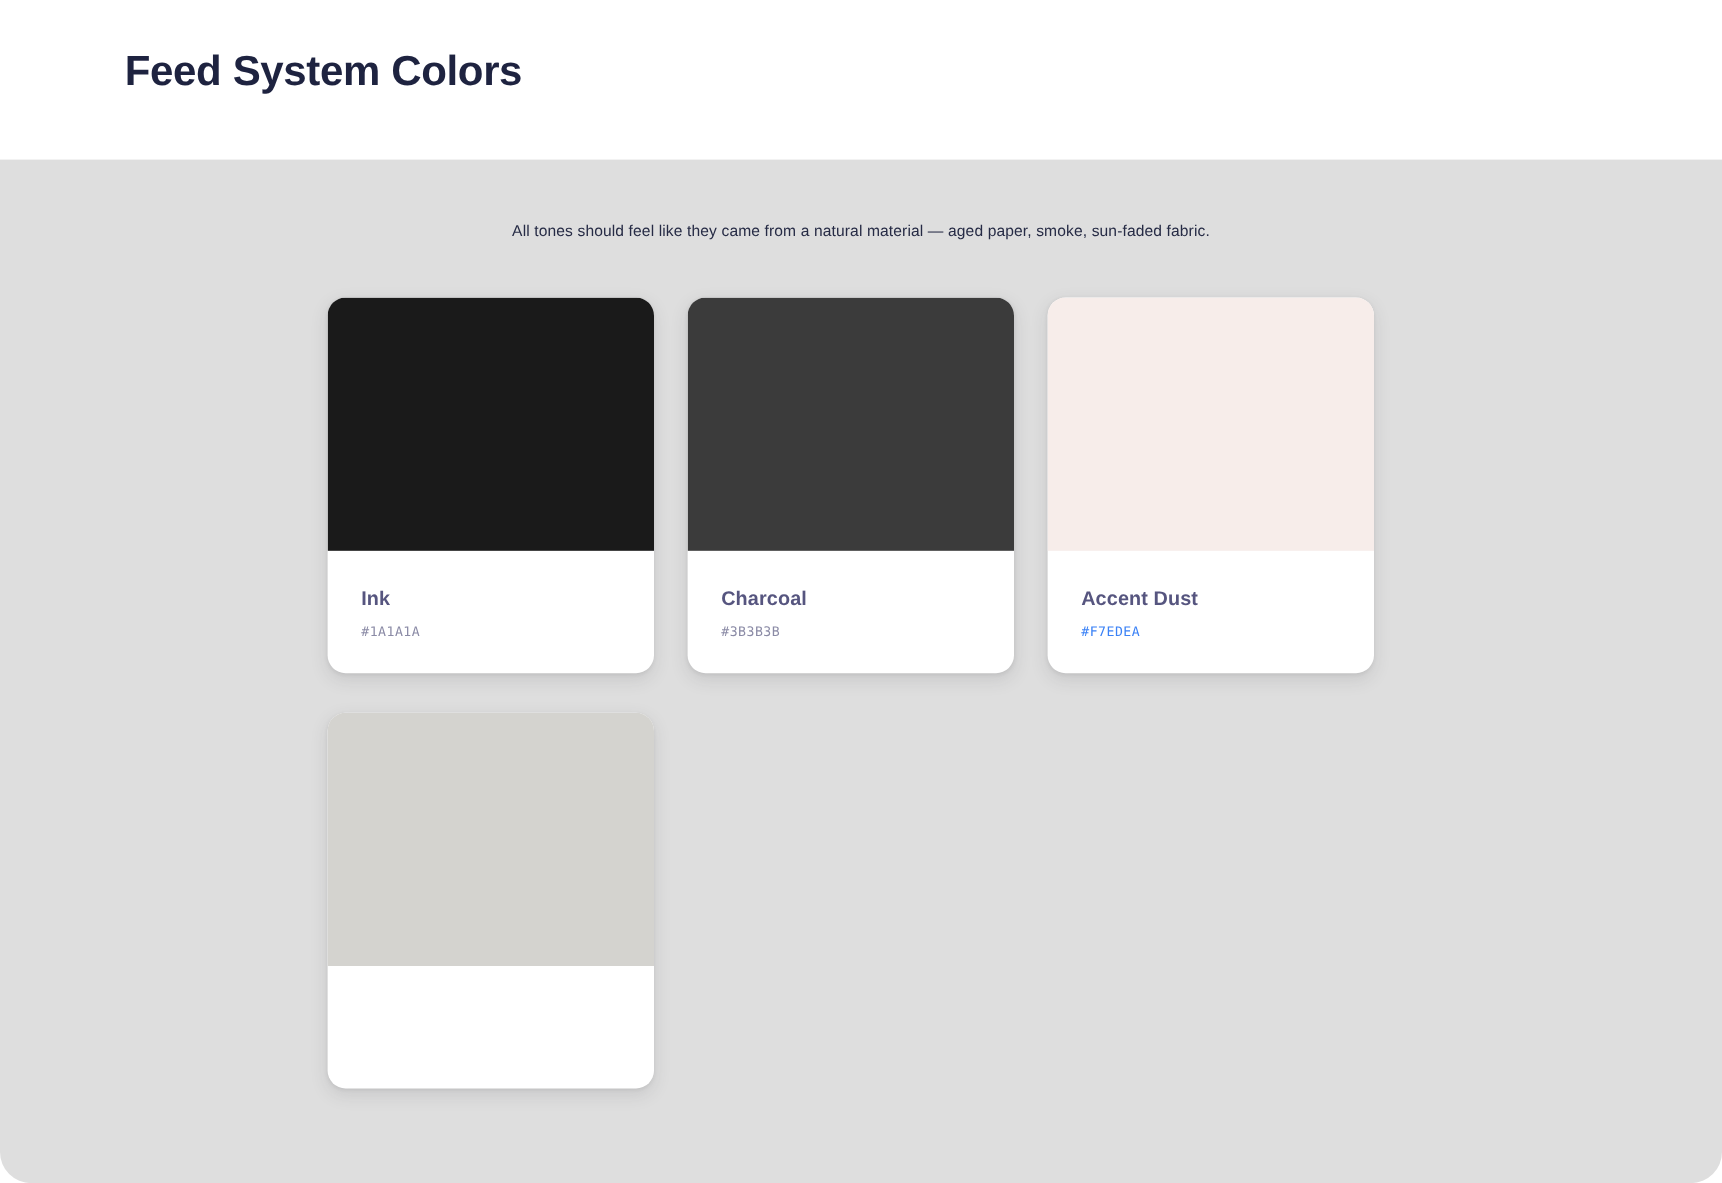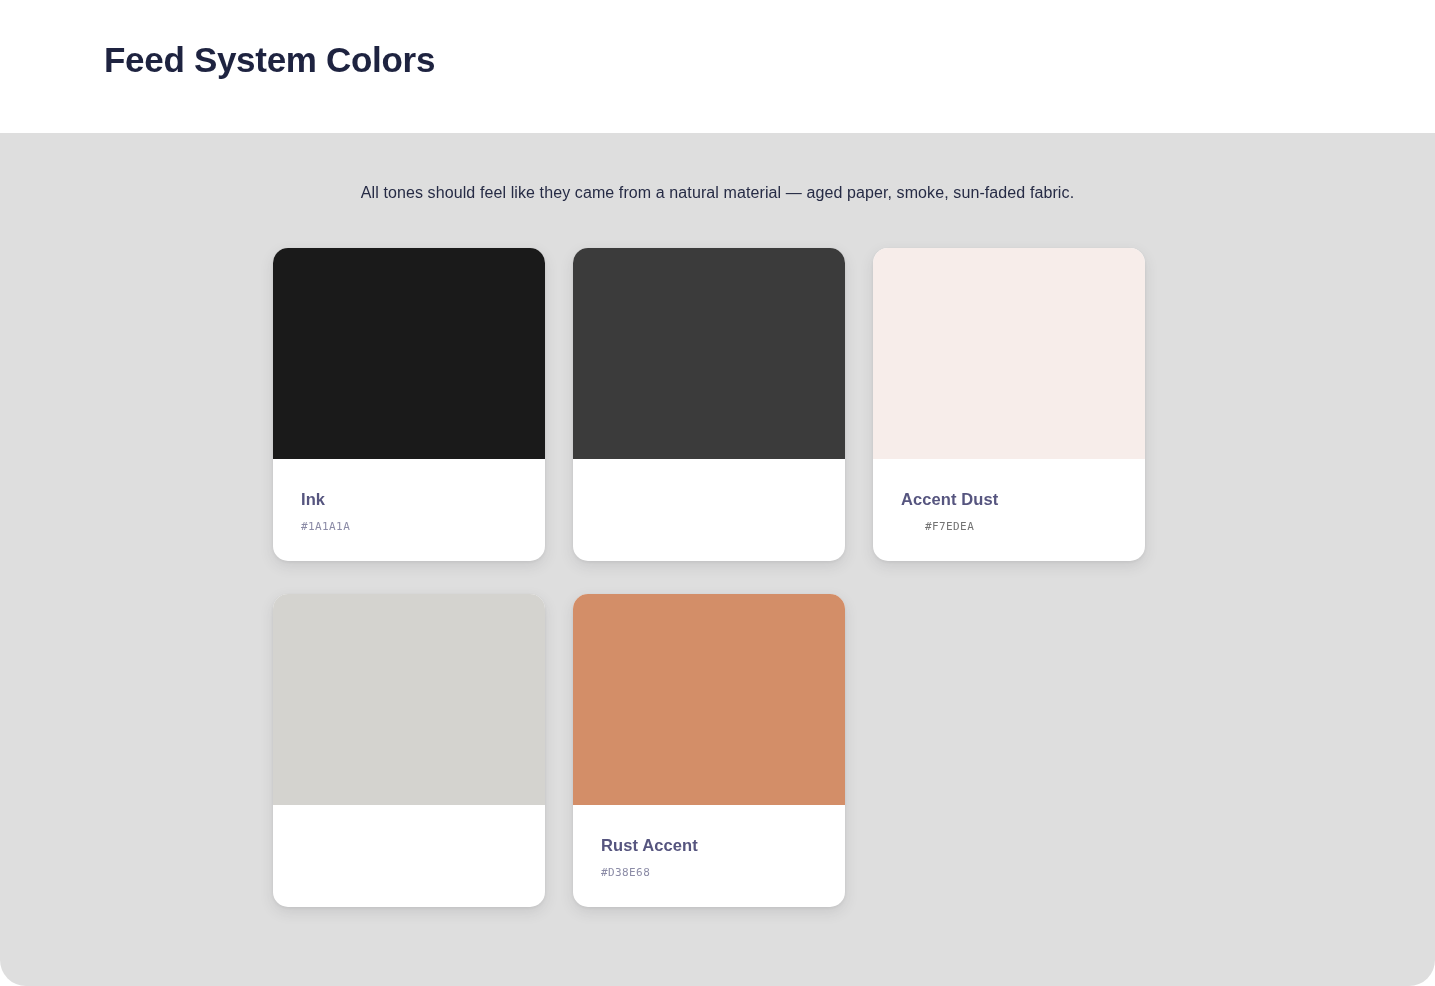--- a/index.html
+++ b/index.html
@@ -59,21 +59,21 @@
     box-sizing: border-box;
   }
 
   .subtitle {
     position: absolute;
     left: 0;
     top: 47px;
     width: 100%;
     text-align: center;
     margin: 0;
-    font-size: 16px;
+    font-size: 13px;
     line-height: 26px;
     font-weight: 400;
     color: #262b45;
     letter-spacing: 0.1px;
   }
 
   
   .swatch-grid {
     position: absolute;
     left: 273px;
@@ -152,35 +152,32 @@
     <div class="swatch-grid">
         <div class="swatch-card">
           <div class="swatch-chip" style="background: rgb(26, 26, 26);"></div>
           <div class="swatch-meta">
             <div class="swatch-name" style="color: rgb(86, 85, 127);">Ink</div>
             <div class="swatch-hex" style="color: rgb(139, 139, 166);">#1A1A1A</div>
           </div>
         </div>
         <div class="swatch-card">
           <div class="swatch-chip" style="background: rgb(59, 59, 59);"></div>
+          <div class="swatch-meta">
+            <div class="swatch-name" style="color: rgb(86, 85, 127);">Charcoal</div>
+            <div class="swatch-hex" style="color: rgb(139, 139, 166);">#3B3B3B</div>
+          </div>
         </div>
         <div class="swatch-card">
           <div class="swatch-chip" style="background: rgb(247, 237, 234);"></div>
           <div class="swatch-meta">
             <div class="swatch-name" style="color: rgb(86, 85, 127);">Accent Dust</div>
-            <div class="swatch-hex" style="color: #737373; margin-left: 24px;">#F7EDEA</div>
+            <div class="swatch-hex" style="color: #3b82f6;">#F7EDEA</div>
           </div>
         </div>
         <div class="swatch-card">
           <div class="swatch-chip" style="background: rgb(212, 211, 207);"></div>
-        </div>
-        <div class="swatch-card">
-          <div class="swatch-chip" style="background: rgb(211, 142, 104);"></div>
-          <div class="swatch-meta">
-            <div class="swatch-name" style="color: rgb(86, 85, 127);">Rust Accent</div>
-            <div class="swatch-hex" style="color: rgb(139, 139, 166);">#D38E68</div>
-          </div>
         </div>
       </div>
 
   </div>
 
 </div>
 
 </body></html>

